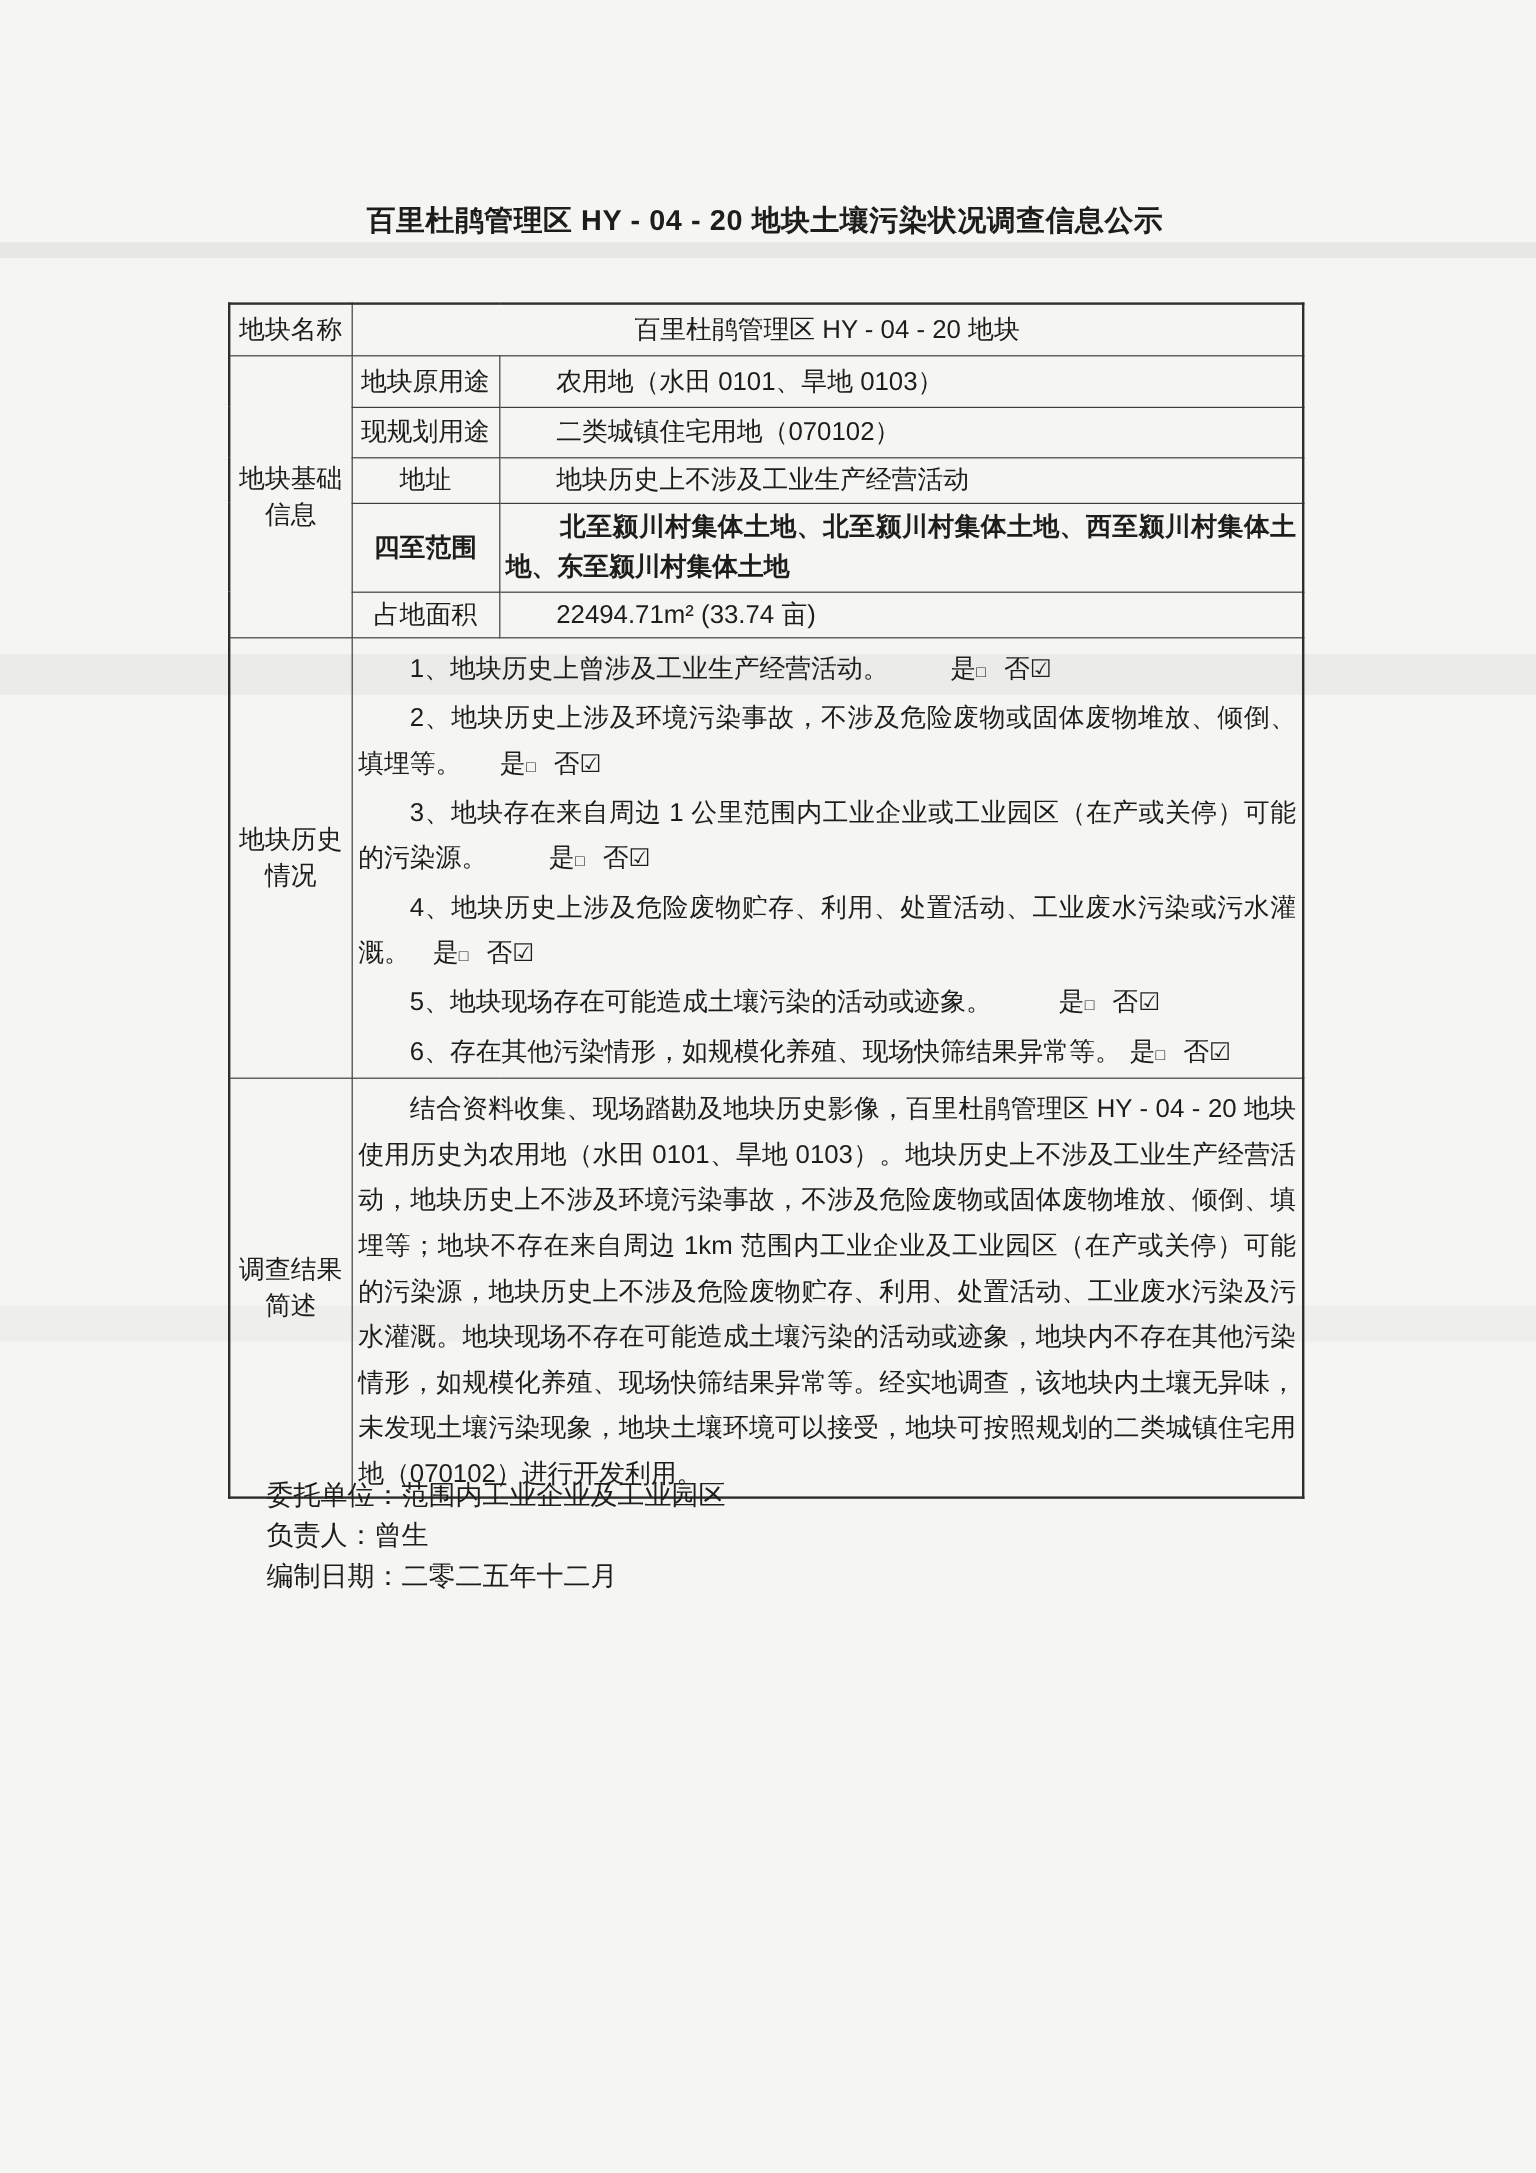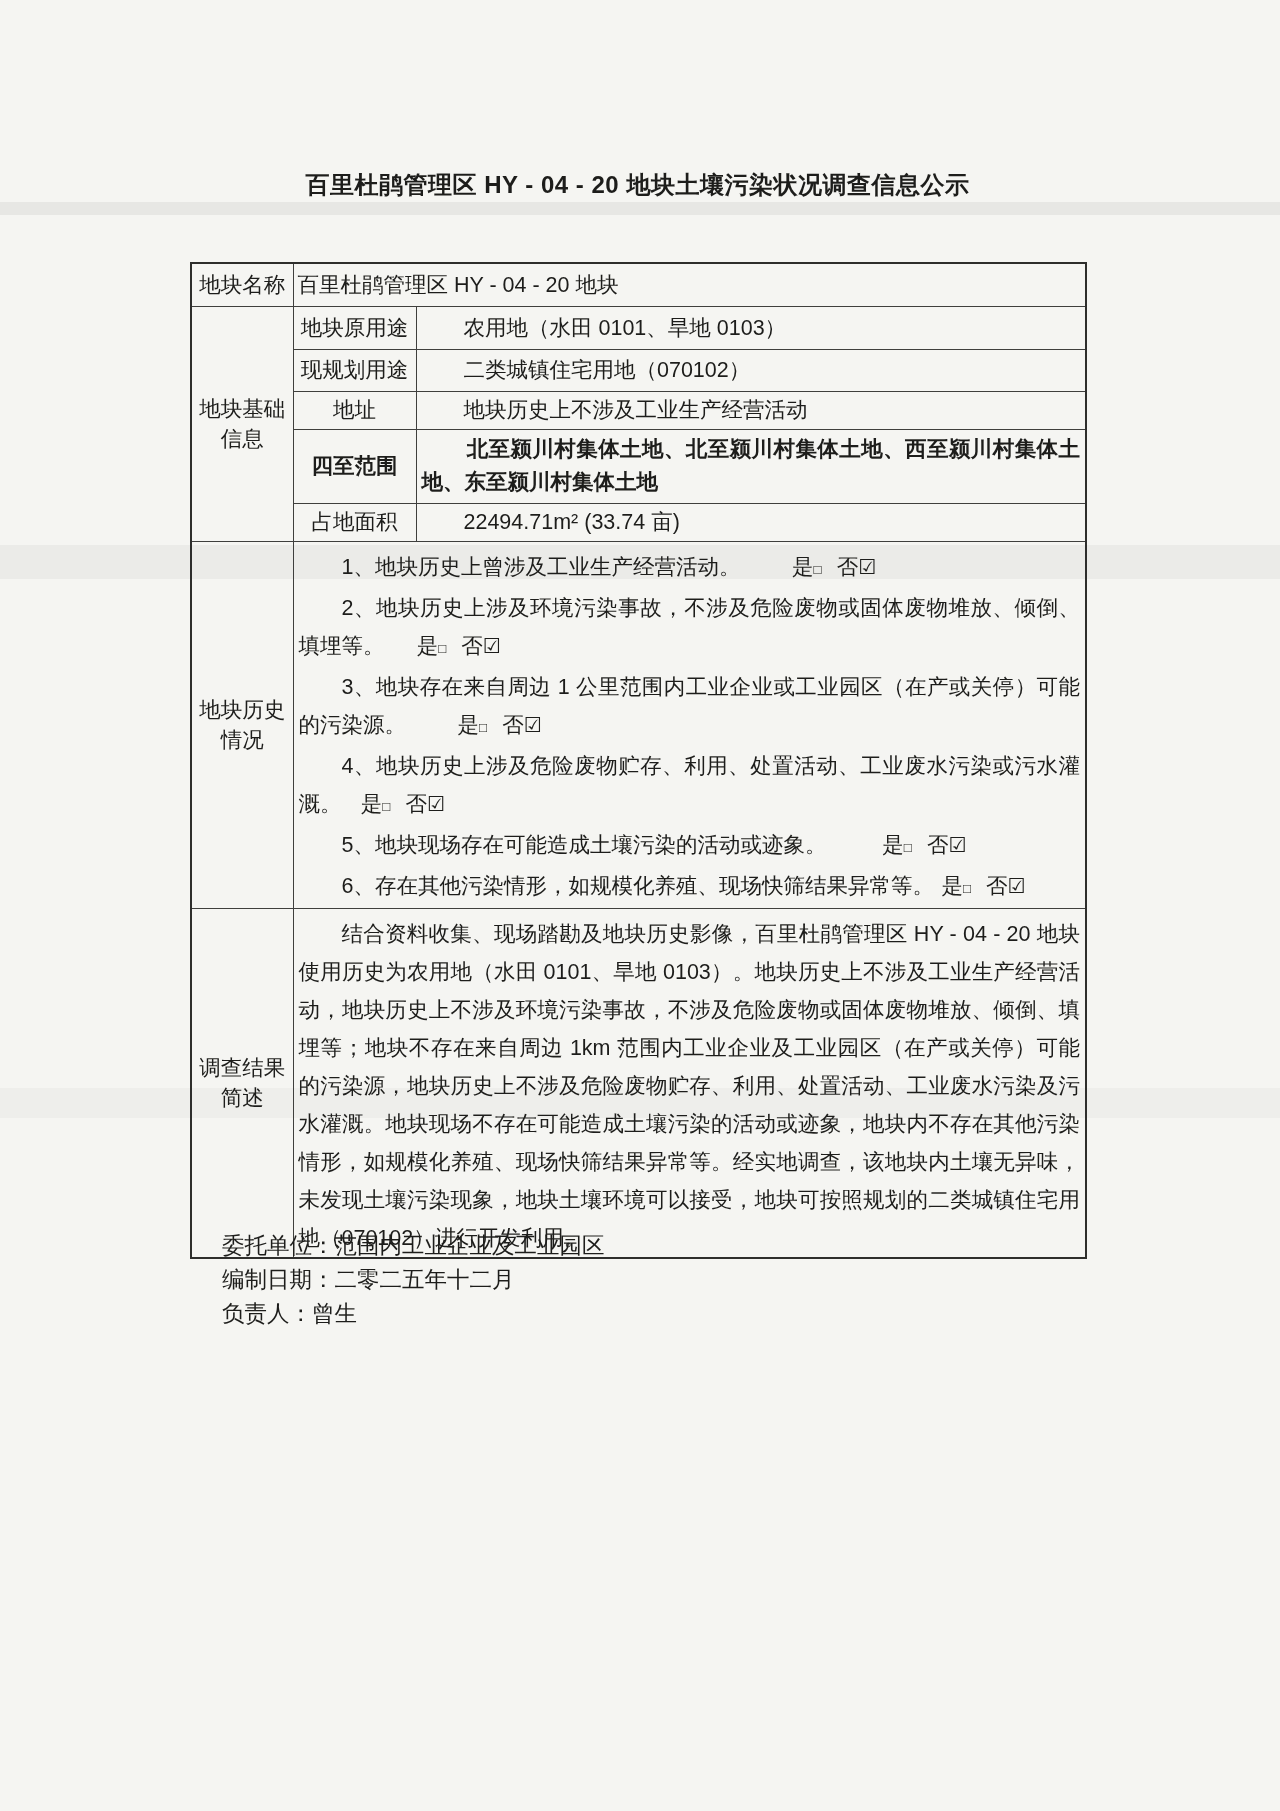--- a/index.html
+++ b/index.html
@@ -20,42 +20,42 @@
   .stripe-3{top:1088px;height:30px;background:rgba(60,60,55,0.035);}
 
   .doc-title{
     position:absolute;left:190px;top:170px;width:895px;
     margin:0;text-align:center;
     font-size:24px;font-weight:bold;line-height:30px;
     letter-spacing:0.5px;
   }
 
   table.info-table{
-    position:absolute;left:190px;top:262px;
+    position:absolute;left:190px;top:252px;
     width:895px;border-collapse:collapse;table-layout:fixed;
     border:2px solid #2e2e2c;
     font-size:21.5px;
   }
   .info-table td{
     border:1px solid #3f3f3d;
     padding:0 4px;
     vertical-align:middle;
   }
   .c1{width:102px;}
   .c2{width:123px;}
   .c3{width:670px;}
 
   td.lab{
     text-align:center;
     line-height:30px;
     padding:0 5px;
   }
   td.val{line-height:32px;}
   td.val.indent{text-indent:2em;}
-  td.val.center{text-indent:0;margin-top:16px;}
+  td.val.center{text-align:center;text-indent:0;margin-top:16px;}
   td.val.multiline{
     line-height:33px;
     text-align:justify;
     text-indent:2.1em;
     padding:2px 5px;
   }
 
   tr.r1{height:43px;} tr.r2{height:43px;} tr.r3{height:42px;}
   tr.r4{height:38px;} tr.r5{height:74px;font-weight:bold;} tr.r6{height:38px;}
   tr.r7{height:355px;} tr.r8{height:342px;}
@@ -151,17 +151,17 @@
         <td class="lab">调查结果简述</td>
         <td class="content" colspan="2">
           <p class="summary-text">结合资料收集、现场踏勘及地块历史影像，百里杜鹃管理区 HY - 04 - 20 地块使用历史为农用地（水田 0101、旱地 0103）。地块历史上不涉及工业生产经营活动，地块历史上不涉及环境污染事故，不涉及危险废物或固体废物堆放、倾倒、填埋等；地块不存在来自周边 1km 范围内工业企业及工业园区（在产或关停）可能的污染源，地块历史上不涉及危险废物贮存、利用、处置活动、工业废水污染及污水灌溉。地块现场不存在可能造成土壤污染的活动或迹象，地块内不存在其他污染情形，如规模化养殖、现场快筛结果异常等。经实地调查，该地块内土壤无异味，未发现土壤污染现象，地块土壤环境可以接受，地块可按照规划的二类城镇住宅用地（070102）进行开发利用。</p>
         </td>
       </tr>
     </tbody>
   </table>
 
   <div class="doc-footer">
     <p class="footer-line">委托单位：范围内工业企业及工业园区</p>
+    <p class="footer-line">负责人：曾生</p>
     <p class="footer-line">编制日期：二零二五年十二月</p>
-    <p class="footer-line">负责人：曾生</p>
   </div>
 
 </div>
 
 </body></html>

